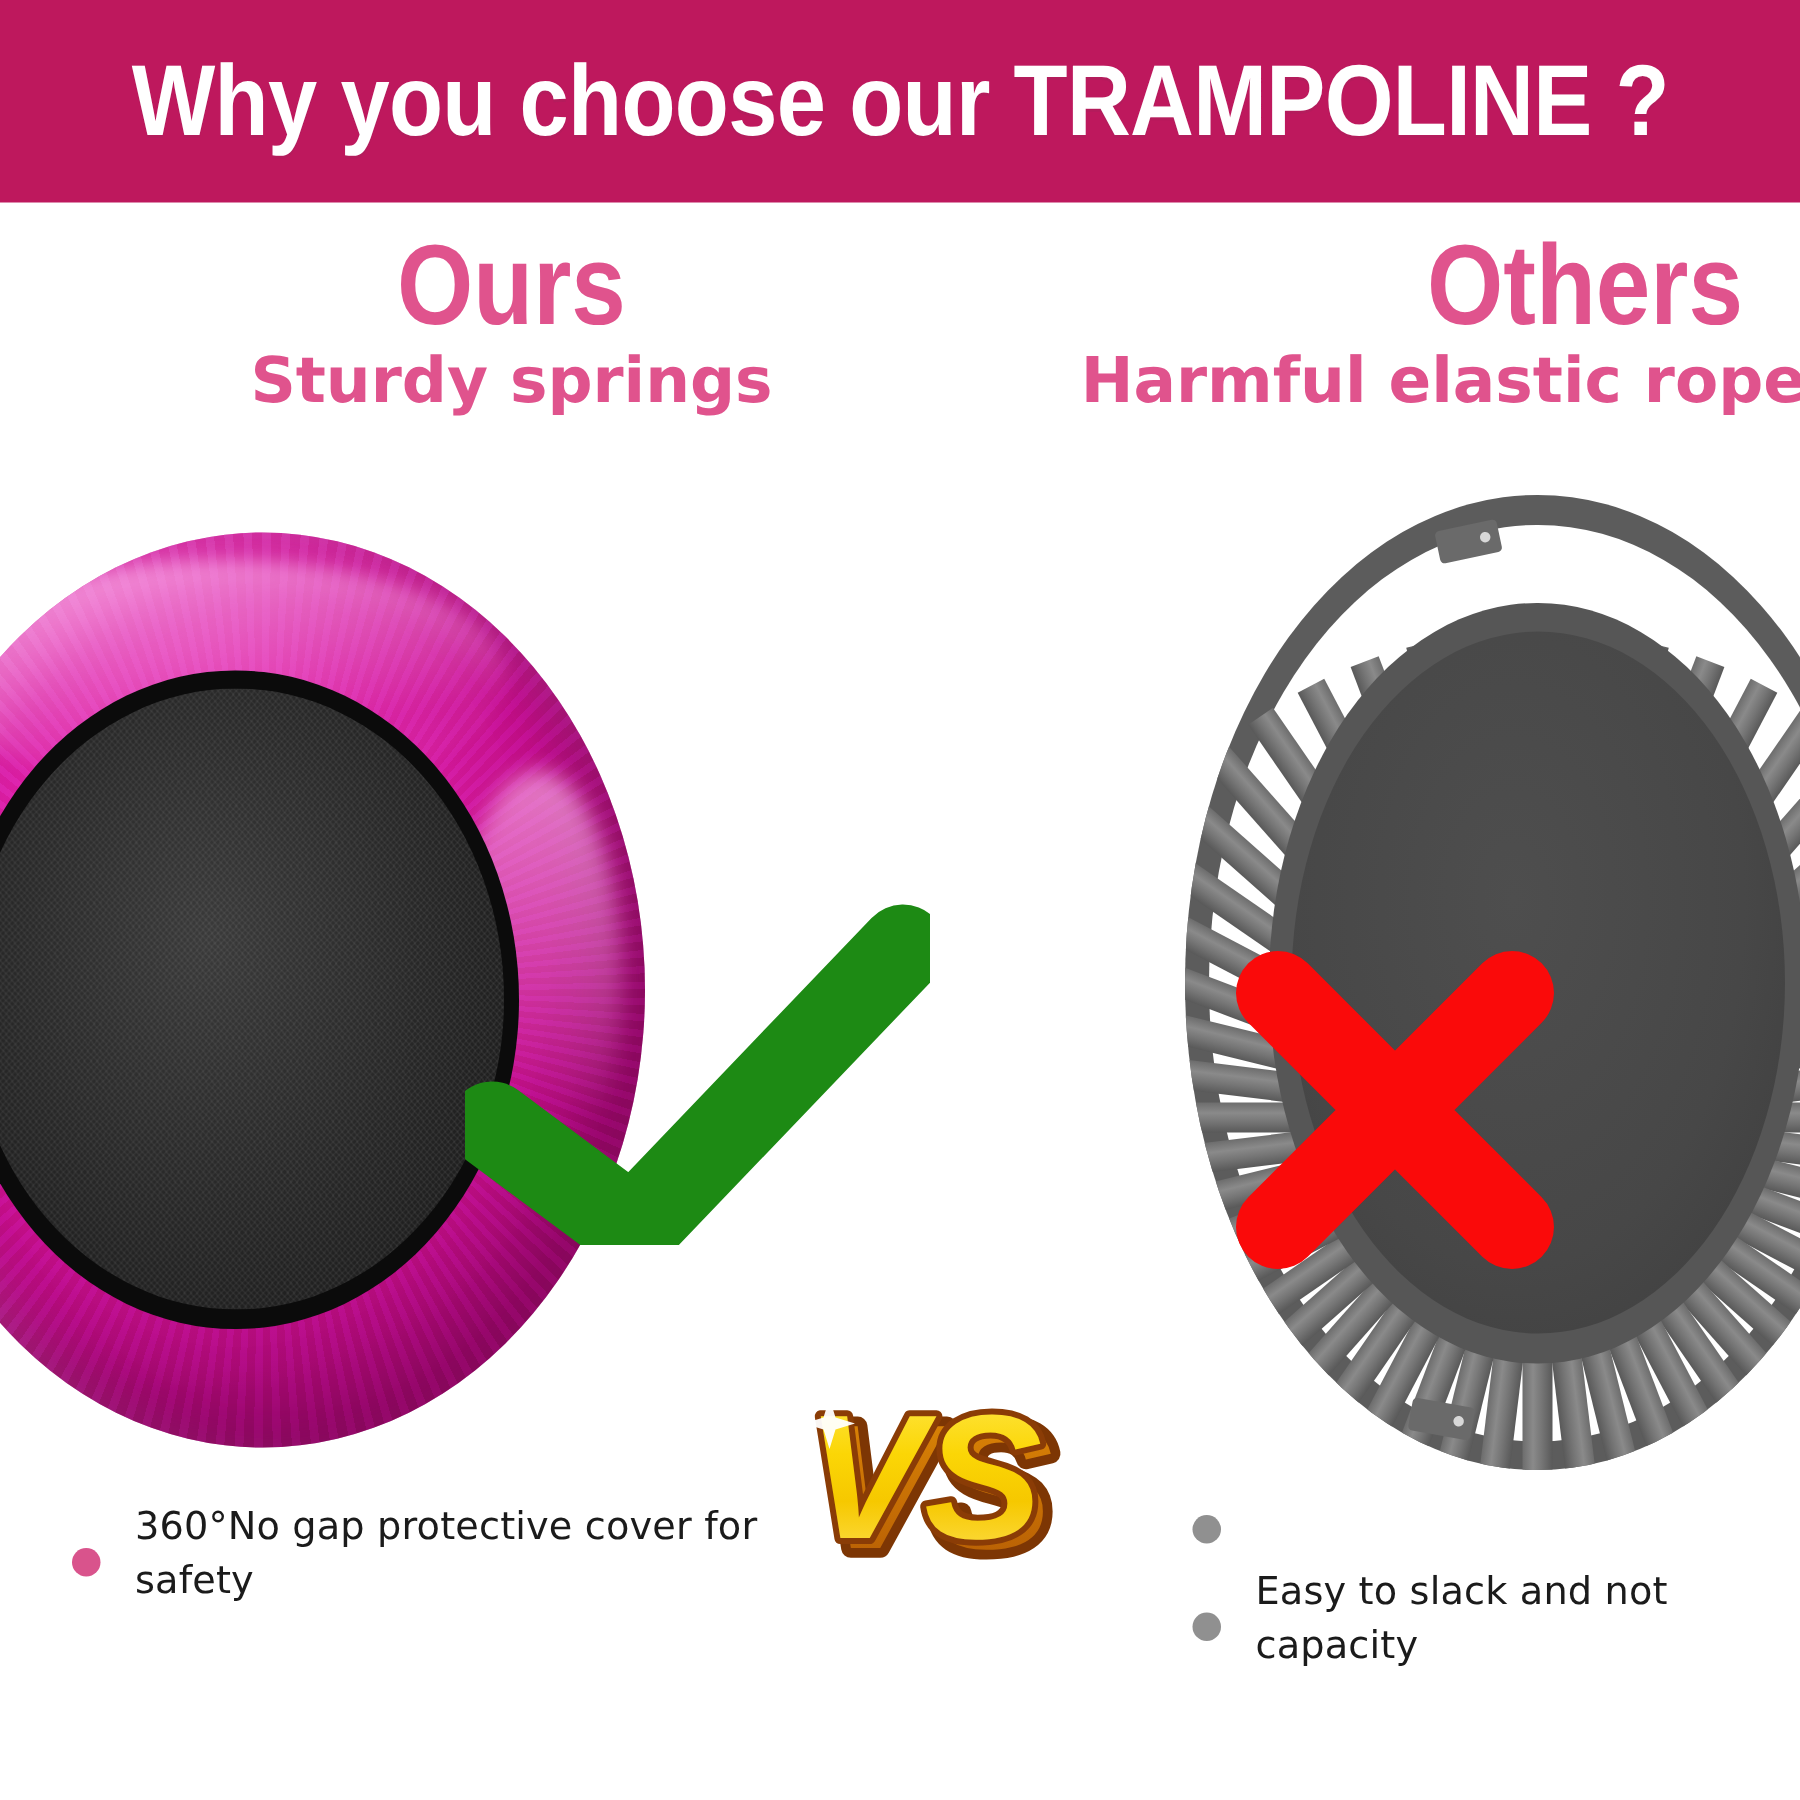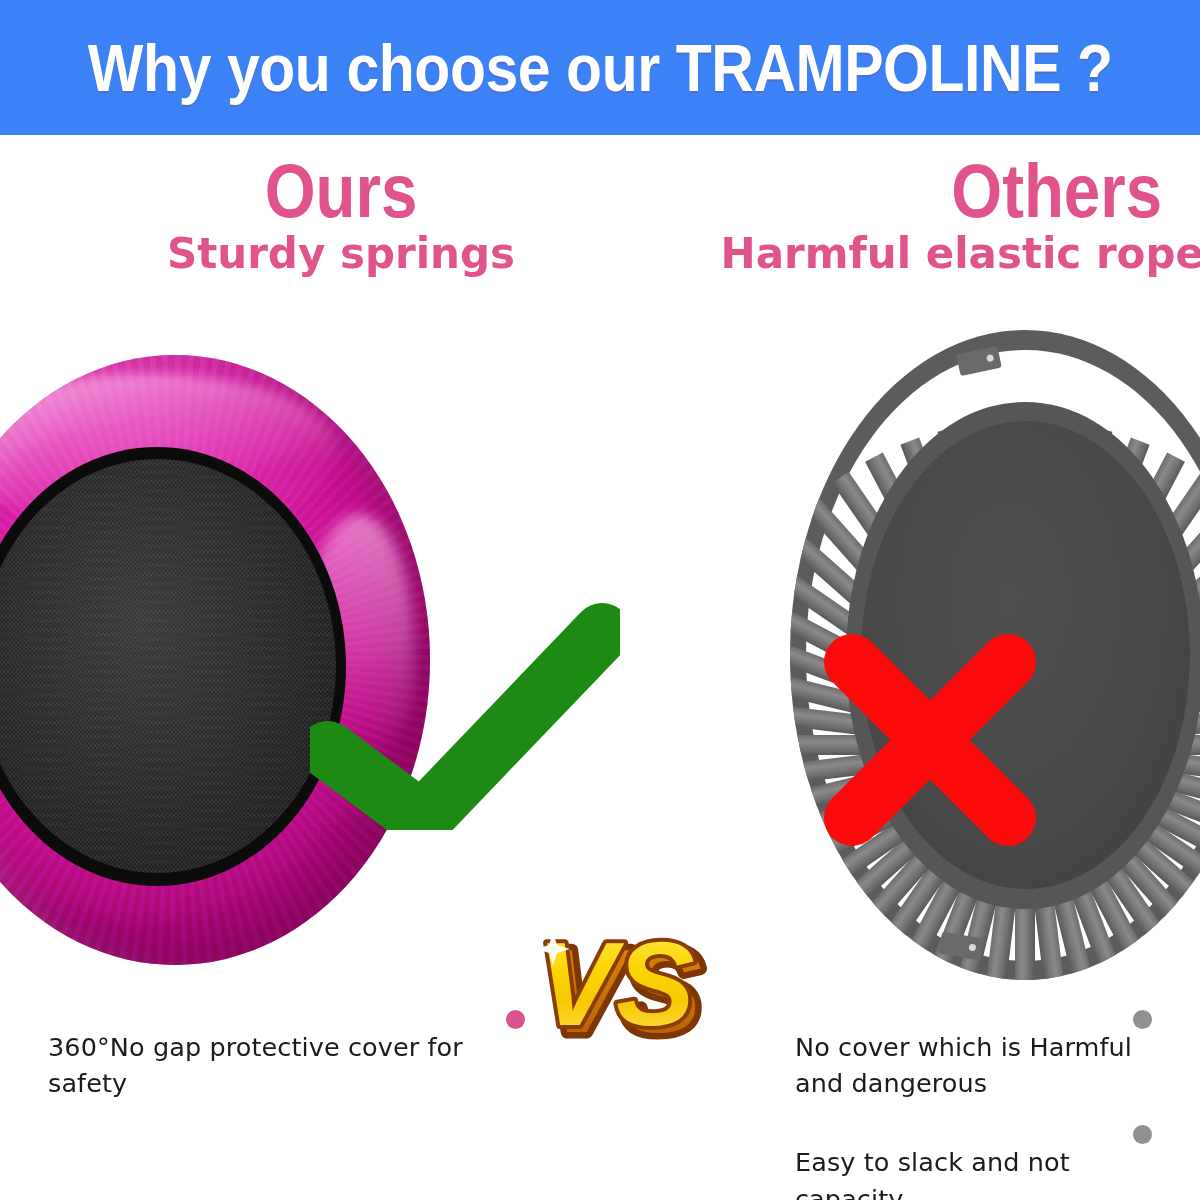--- a/index.html
+++ b/index.html
@@ -16,21 +16,21 @@
     -webkit-font-smoothing: antialiased;
   }
 
   
   .header-banner {
     position: absolute;
     left: 0;
     top: 0;
     width: 1200px;
     height: 135px;
-    background: #3b82f6;
+    background: #be185d;
     display: flex;
     align-items: center;
     justify-content: center;
   }
   .header-title {
     color: #ffffff;
     font-family: "Liberation Sans Narrow", "Liberation Sans", sans-serif;
     font-weight: 700;
     font-size: 67px;
     letter-spacing: -0.5px;
@@ -257,23 +257,22 @@
   .bullets {
     position: absolute;
     top: 1000px;
     font-family: "DejaVu Sans", sans-serif;
   }
   .bullets.left  { left: 48px;  width: 500px; }
   .bullets.right { left: 795px; width: 380px; }
 
   .bullet-row {
     display: flex;
-    align-items: flex-end;
+    align-items: center;
     margin-bottom: 14px;
-    flex-direction: column;
   }
   .bullet-dot {
     flex: 0 0 auto;
     width: 19px;
     height: 19px;
     border-radius: 50%;
     margin-top: 10px;
     margin-right: 23px;
   }
   .bullets.left  .bullet-dot { background: #d9538c; }
@@ -400,19 +399,18 @@
 <div class="bullets left">
   <div class="bullet-row">
     <div class="bullet-dot"></div>
     <div class="bullet-text">360°No gap protective cover for safety</div>
   </div>
 </div>
 
 <div class="bullets right">
   <div class="bullet-row">
     <div class="bullet-dot"></div>
-    <div class="bullet-text">No cover which is Harmful and dangerous</div>
   </div>
   <div class="bullet-row">
     <div class="bullet-dot"></div>
     <div class="bullet-text">Easy to slack and not capacity</div>
   </div>
 </div>
 
 </body></html>

